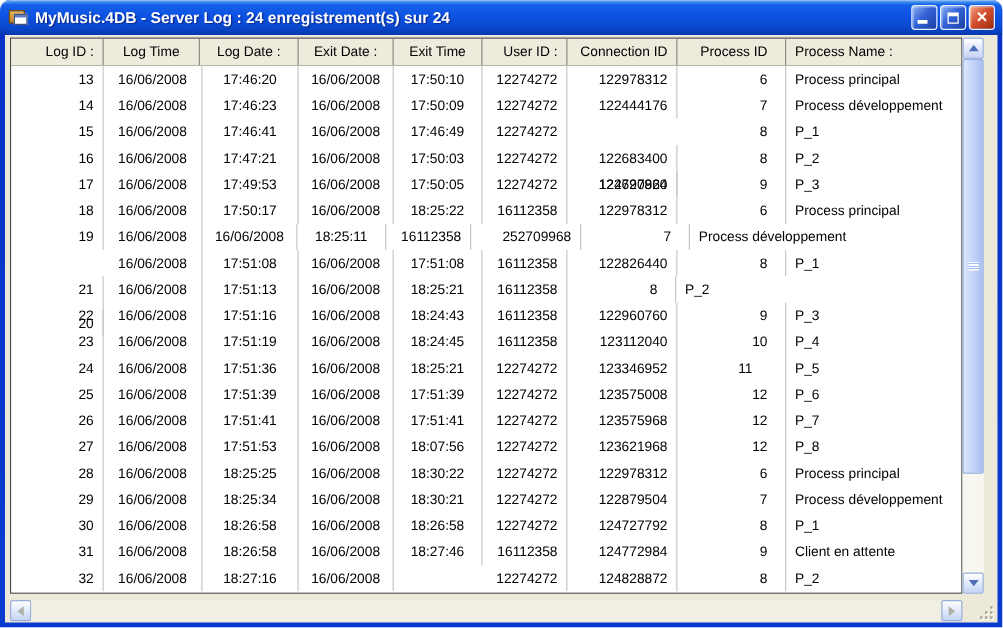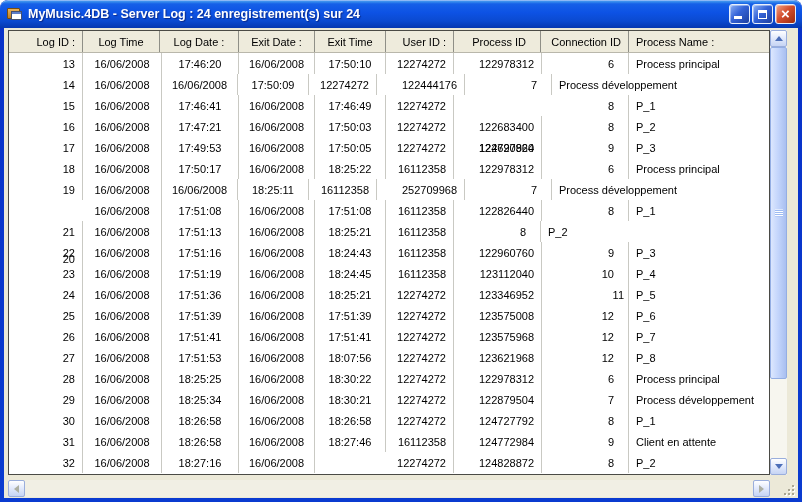--- a/index.html
+++ b/index.html
@@ -153,39 +153,40 @@
   <div class="client">
 
     <div class="table">
       <div class="thead">
           <div class="th align-right" style="width: 74px;">Log ID :</div>
           <div class="th align-center" style="width: 77px;">Log Time</div>
           <div class="th align-center" style="width: 79px;">Log Date :</div>
           <div class="th align-center" style="width: 76px;">Exit Date :</div>
           <div class="th align-center" style="width: 71px;">Exit Time</div>
           <div class="th align-right" style="width: 68px;">User ID :</div>
+          <div class="th align-right" style="width: 88px;">Connection ID</div>
           <div class="th align-right" style="width: 87px; padding-right: 14px;">Process ID</div>
-          <div class="th align-right" style="width: 88px;">Connection ID</div>
           <div class="th align-left last">Process Name :</div>
         </div>
       <div class="tbody">
           <div class="tr">
             <div class="td align-right" style="width: 74px;">13</div>
             <div class="td align-center" style="width: 79px;">16/06/2008</div>
             <div class="td align-center" style="width: 77px;">17:46:20</div>
             <div class="td align-center" style="width: 76px;">16/06/2008</div>
             <div class="td align-center" style="width: 71px;">17:50:10</div>
             <div class="td align-right" style="width: 68px;">12274272</div>
             <div class="td align-right" style="width: 88px;">122978312</div>
             <div class="td align-right" style="width: 87px; padding-right: 14px;">6</div>
             <div class="td align-left last">Process principal</div>
           </div>
           <div class="tr">
             <div class="td align-right" style="width: 74px;">14</div>
             <div class="td align-center" style="width: 79px;">16/06/2008</div>
+            <div class="td align-center" style="width: 77px;">17:46:23</div>
             <div class="td align-center" style="width: 76px;">16/06/2008</div>
             <div class="td align-center" style="width: 71px;">17:50:09</div>
             <div class="td align-right" style="width: 68px;">12274272</div>
             <div class="td align-right" style="width: 88px;">122444176</div>
             <div class="td align-right" style="width: 87px; padding-right: 14px;">7</div>
             <div class="td align-left last">Process développement</div>
           </div>
           <div class="tr">
             <div class="td align-right" style="width: 74px;">15</div>
             <div class="td align-center" style="width: 79px;">16/06/2008</div>
@@ -284,21 +285,21 @@
             <div class="td align-left last">P_4</div>
           </div>
           <div class="tr">
             <div class="td align-right" style="width: 74px;">24</div>
             <div class="td align-center" style="width: 79px;">16/06/2008</div>
             <div class="td align-center" style="width: 77px;">17:51:36</div>
             <div class="td align-center" style="width: 76px;">16/06/2008</div>
             <div class="td align-center" style="width: 71px;">18:25:21</div>
             <div class="td align-right" style="width: 68px;">12274272</div>
             <div class="td align-right" style="width: 88px;">123346952</div>
-            <div class="td align-right" style="width: 87px; padding-right: 4px; text-align: right;">11</div>
+            <div class="td align-right" style="width: 87px; padding-right: 26px; text-align: right;">11</div>
             <div class="td align-left last">P_5</div>
           </div>
           <div class="tr">
             <div class="td align-right" style="width: 74px;">25</div>
             <div class="td align-center" style="width: 79px;">16/06/2008</div>
             <div class="td align-center" style="width: 77px;">17:51:39</div>
             <div class="td align-center" style="width: 76px;">16/06/2008</div>
             <div class="td align-center" style="width: 71px;">17:51:39</div>
             <div class="td align-right" style="width: 68px;">12274272</div>
             <div class="td align-right" style="width: 88px;">123575008</div>

